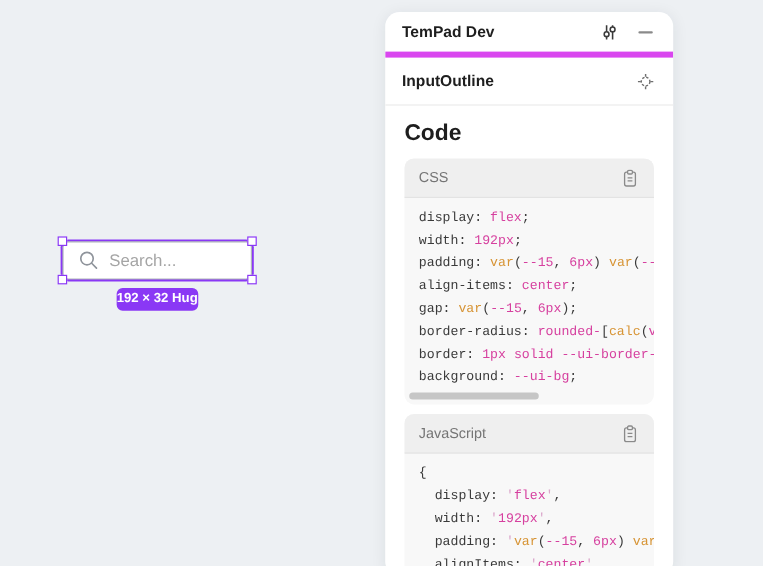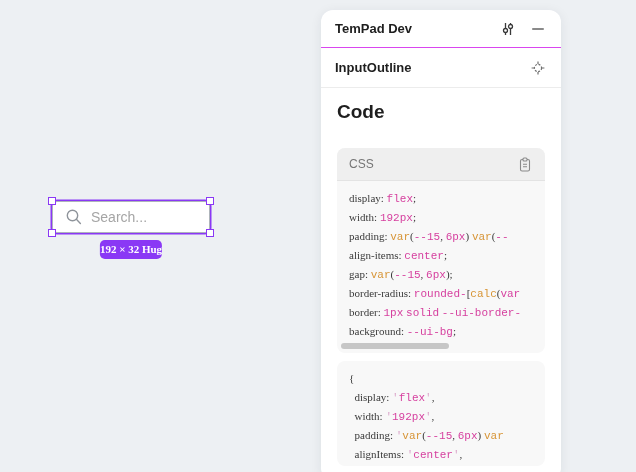--- a/index.html
+++ b/index.html
@@ -29,67 +29,67 @@
     position: absolute; width: 8px; height: 8px;
     background: #fff; border: 1.5px solid #8a38f5; z-index: 2;
   }
   .h-tl { left: -4px; top: -4px; }  .h-tr { right: -4px; top: -4px; }
   .h-bl { left: -4px; bottom: -4px; } .h-br { right: -4px; bottom: -4px; }
   .size-badge {
     position: absolute; top: calc(100% + 7px); left: 50%;
     transform: translateX(-50%);
     background: #8a38f5; color: #fff;
     font-size: 11px; font-weight: 700;
-    padding: 3px 0 4px; border-radius: 5px; white-space: nowrap; font-family: Liberation Serif, serif;
+    padding: 3px 0 4px; border-radius: 5px; white-space: nowrap;
   }
 
   
   .panel {
     position: absolute; left: 321px; top: 10px;
     width: 240px; height: 470px;
     background: #ffffff; border-radius: 12px;
     box-shadow: 0 2px 12px rgba(25,35,45,.08);
     overflow: hidden;
   }
   .panel-header {
     height: 38px; display: flex; align-items: center;
-    padding: 0 14px; border-bottom: 1px solid #d946ef;
+    padding: 0 14px; border-bottom: 5px solid #d946ef;
   }
   .panel-title { font-size: 13px; font-weight: 700; color: #1e1e1e; flex: 1; }
   .header-actions { display: flex; align-items: center; gap: 12px; }
   .icon-btn {
     display: flex; align-items: center; justify-content: center;
     width: 18px; height: 18px; background: none; border: none; cursor: pointer; padding: 0;
   }
   .node-row {
     height: 40px; display: flex; align-items: center;
     padding: 0 14px; border-bottom: 1px solid #ececec;
   }
   .node-name { font-size: 13px; font-weight: 700; color: #1e1e1e; flex: 1; }
 
   .panel-content { padding: 16px; }
   .section-title { font-size: 19px; font-weight: 700; color: #1e1e1e; line-height: 15px; }
 
   .code-block { border-radius: 8px; overflow: hidden; background: #f8f8f8; }
-  .block-css { margin-top: 29px; }
+  .block-css { margin-top: 13px; }
   .block-js { margin-top: 8px; }
   .code-block-header {
     height: 33px; display: flex; align-items: center;
     padding: 0 11px 0 12px;
     background: #efefef; border-bottom: 1px solid #e3e3e3;
   }
   .code-block-label { font-size: 12px; color: #757575; flex: 1; }
   .code-body {
     padding: 8px 0 2px 12px;
     font-family: "Liberation Mono", "DejaVu Sans Mono", monospace;
     font-size: 11px; line-height: 19px;
     white-space: pre; overflow: hidden;
   }
   .code-line { height: 19px; }
-  .tok-p { color: #3a3a3a; font-family: Liberation Serif, serif; }
+  .tok-p { color: #3a3a3a; }
   .tok-v { color: #d6409f; }
   .tok-f { color: #d79435; }
   .tok-q { color: #dba7cb; }
 
   .hscroll { padding: 0 4px 4px; }
   .hscroll-thumb { width: 108px; height: 6px; border-radius: 3px; background: #c6c6c6; }
 </style>
 </head>
 <body>
 
@@ -159,16 +159,27 @@
           </svg>
         </button>
       </div>
       <div class="code-body"><div class="code-line"><span class="tok-p">display: </span><span class="tok-v">flex</span><span class="tok-p">;</span></div><div class="code-line"><span class="tok-p">width: </span><span class="tok-v">192px</span><span class="tok-p">;</span></div><div class="code-line"><span class="tok-p">padding: </span><span class="tok-f">var</span><span class="tok-p">(</span><span class="tok-v">--15</span><span class="tok-p">, </span><span class="tok-v">6px</span><span class="tok-p">) </span><span class="tok-f">var</span><span class="tok-p">(</span><span class="tok-v">--</span></div><div class="code-line"><span class="tok-p">align-items: </span><span class="tok-v">center</span><span class="tok-p">;</span></div><div class="code-line"><span class="tok-p">gap: </span><span class="tok-f">var</span><span class="tok-p">(</span><span class="tok-v">--15</span><span class="tok-p">, </span><span class="tok-v">6px</span><span class="tok-p">);</span></div><div class="code-line"><span class="tok-p">border-radius: </span><span class="tok-v">rounded-</span><span class="tok-p">[</span><span class="tok-f">calc</span><span class="tok-p">(</span><span class="tok-v">var</span></div><div class="code-line"><span class="tok-p">border: </span><span class="tok-v">1px</span><span class="tok-p"> </span><span class="tok-v">solid</span><span class="tok-p"> </span><span class="tok-v">--ui-border-</span></div><div class="code-line"><span class="tok-p">background: </span><span class="tok-v">--ui-bg</span><span class="tok-p">;</span></div></div>
       <div class="hscroll">
         <div class="hscroll-thumb"></div>
       </div>
     </div>
 
     <div class="code-block block-js">
+      <div class="code-block-header">
+        <span class="code-block-label">JavaScript</span>
+        <button class="icon-btn">
+          <svg width="14" height="15" viewBox="0 0 14 15" fill="none" stroke="#8a8a8a" stroke-width="1.1">
+            <rect x="2.5" y="2.5" width="9" height="11.5" rx="1.6"></rect>
+            <rect x="5" y="1" width="4" height="3" rx="1" fill="#efefef"></rect>
+            <line x1="5" y1="7.2" x2="9" y2="7.2"></line>
+            <line x1="5" y1="9.8" x2="9" y2="9.8"></line>
+          </svg>
+        </button>
+      </div>
       <div class="code-body"><div class="code-line"><span class="tok-p">{</span></div><div class="code-line"><span class="tok-p">  display: </span><span class="tok-q">'</span><span class="tok-v">flex</span><span class="tok-q">'</span><span class="tok-p">,</span></div><div class="code-line"><span class="tok-p">  width: </span><span class="tok-q">'</span><span class="tok-v">192px</span><span class="tok-q">'</span><span class="tok-p">,</span></div><div class="code-line"><span class="tok-p">  padding: </span><span class="tok-q">'</span><span class="tok-f">var</span><span class="tok-p">(</span><span class="tok-v">--15</span><span class="tok-p">, </span><span class="tok-v">6px</span><span class="tok-p">) </span><span class="tok-f">var</span></div><div class="code-line"><span class="tok-p">  alignItems: </span><span class="tok-q">'</span><span class="tok-v">center</span><span class="tok-q">'</span><span class="tok-p">,</span></div></div>
     </div>
   </div>
 </div>
 
 </body></html>

